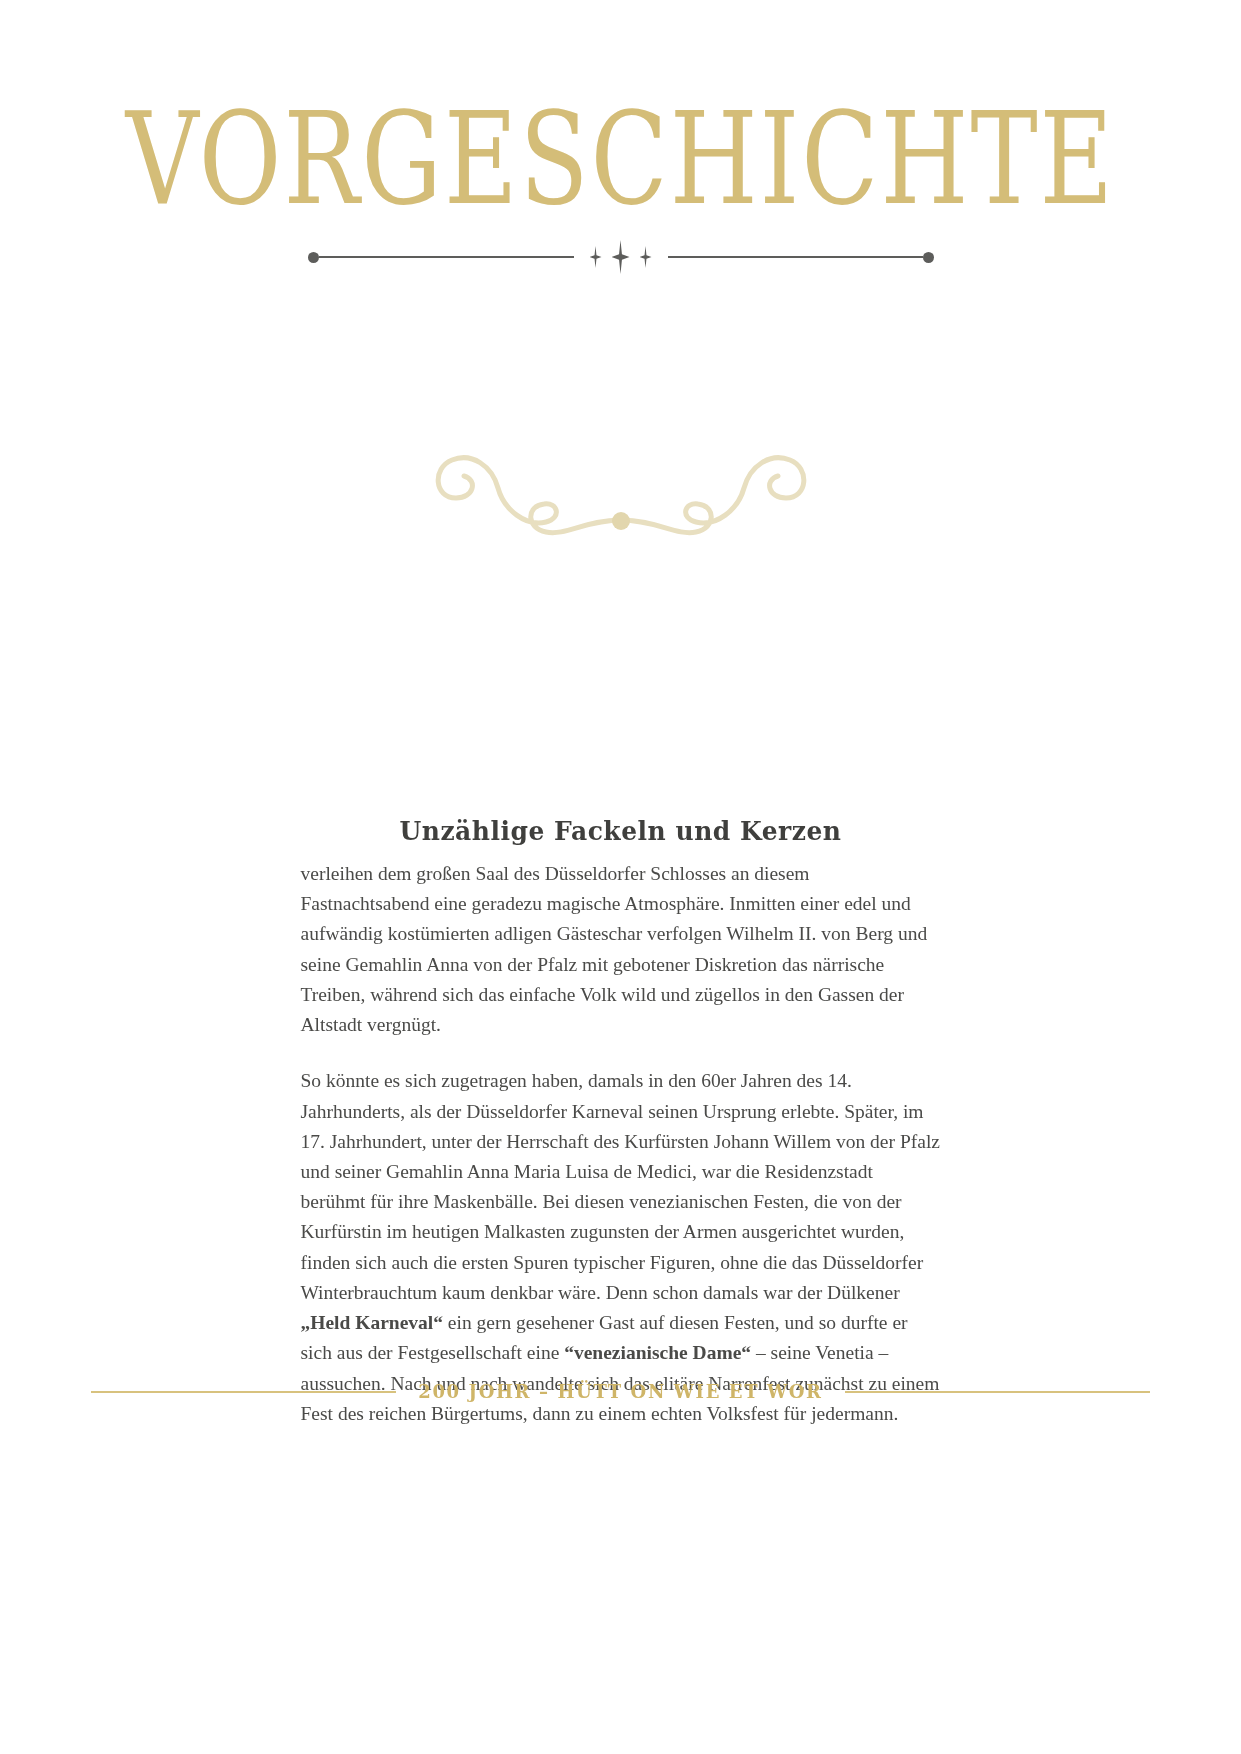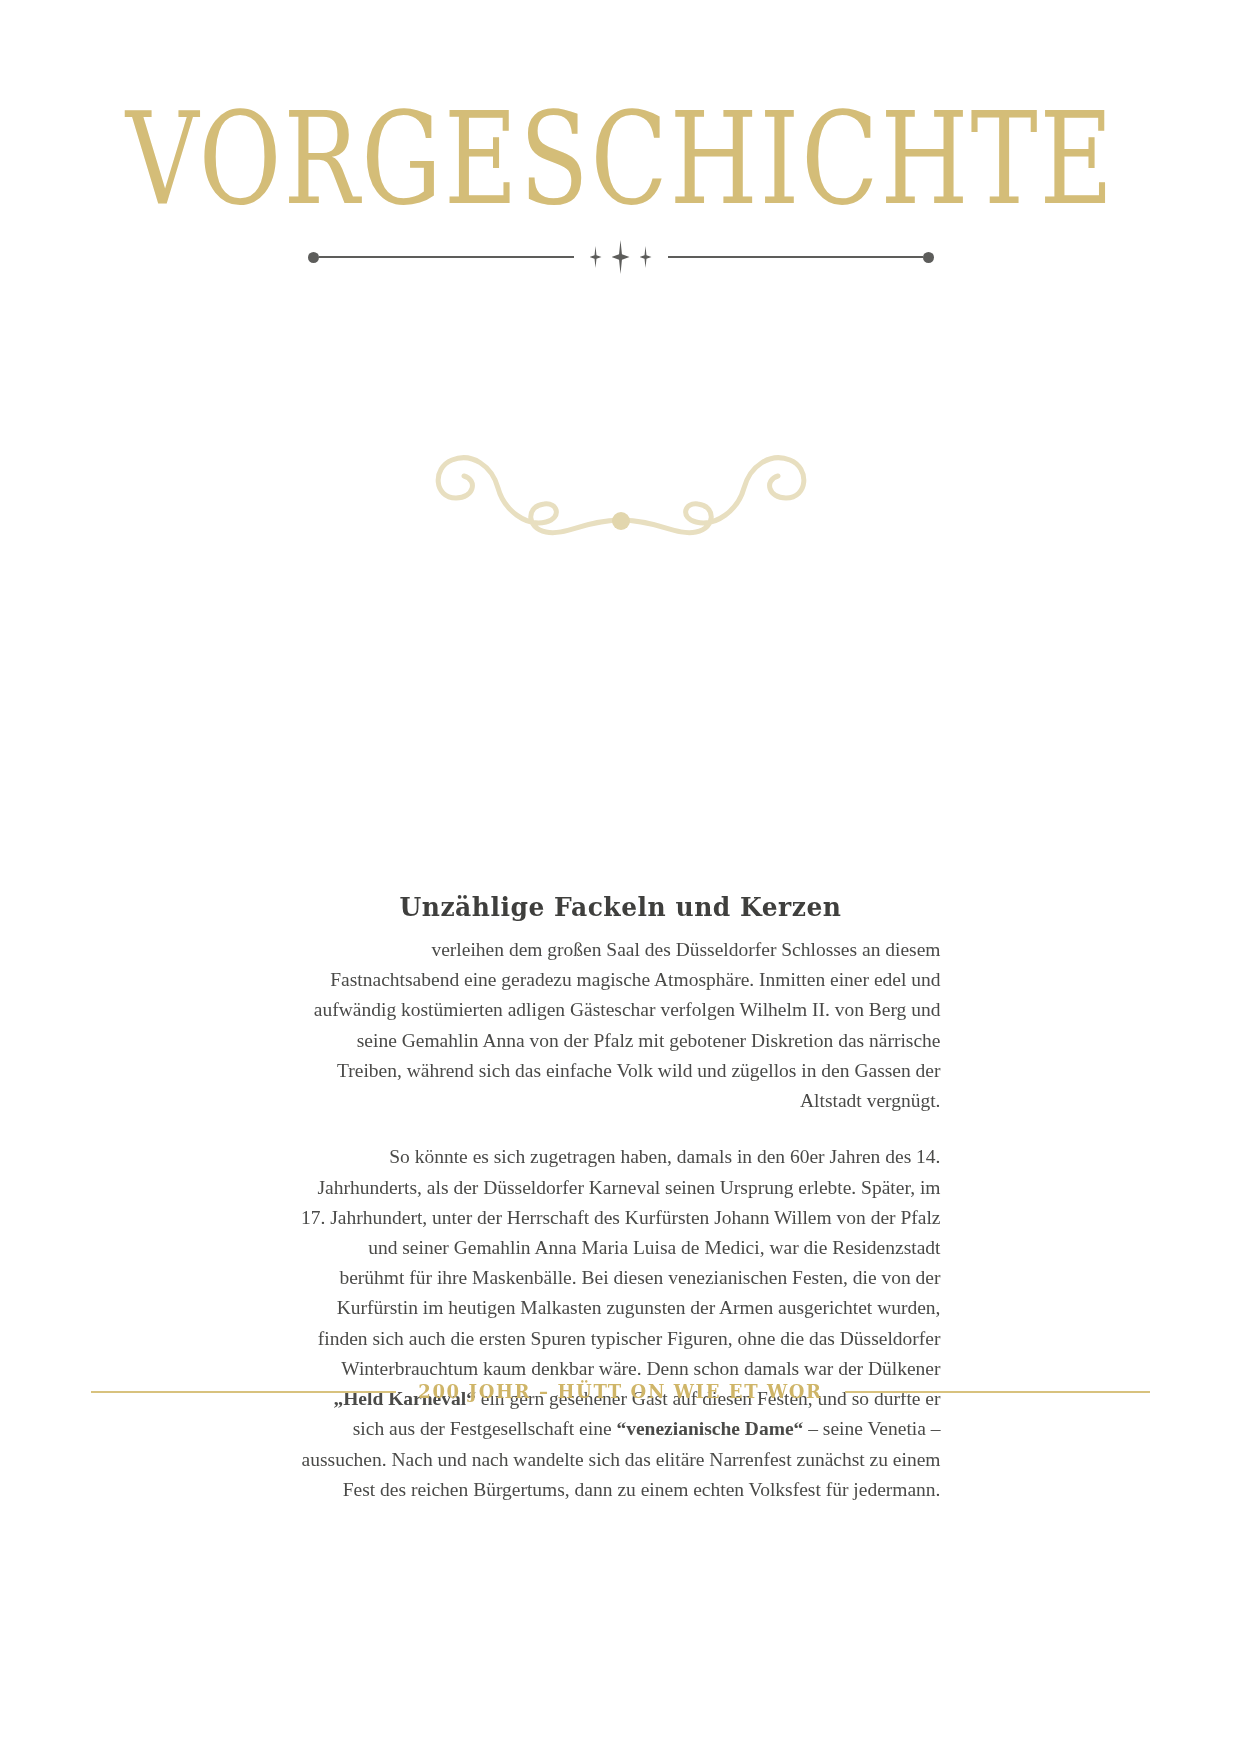--- a/index.html
+++ b/index.html
@@ -97,41 +97,41 @@
     top: 440px;
     left: 50%;
     transform: translateX(-50%);
     width: 470px;
     height: 110px;
   }
 
   
   .content {
     position: absolute;
-    top: 892px;
+    top: 816px;
     left: 50%;
     transform: translateX(-50%);
     width: 640px;
     text-align: center;
   }
   .subhead {
     font-family: "DejaVu Serif", serif;
     font-weight: 700;
     font-size: 25px;
     letter-spacing: 0.5px;
     color: #3f3f3d;
     margin: 0 0 14px 0;
     transform: scaleY(1.06);
   }
   p.para {
     margin: 0 0 26px 0;
     font-size: 19.5px;
     line-height: 1.55;
     color: #4a4a48;
-    text-align: right;
+    text-align: left;
   }
   p.para:last-child { margin-bottom: 0; }
   .ital {
     font-weight: 700;
   }
 
   
   .footer {
     position: absolute;
     bottom: 52px;

